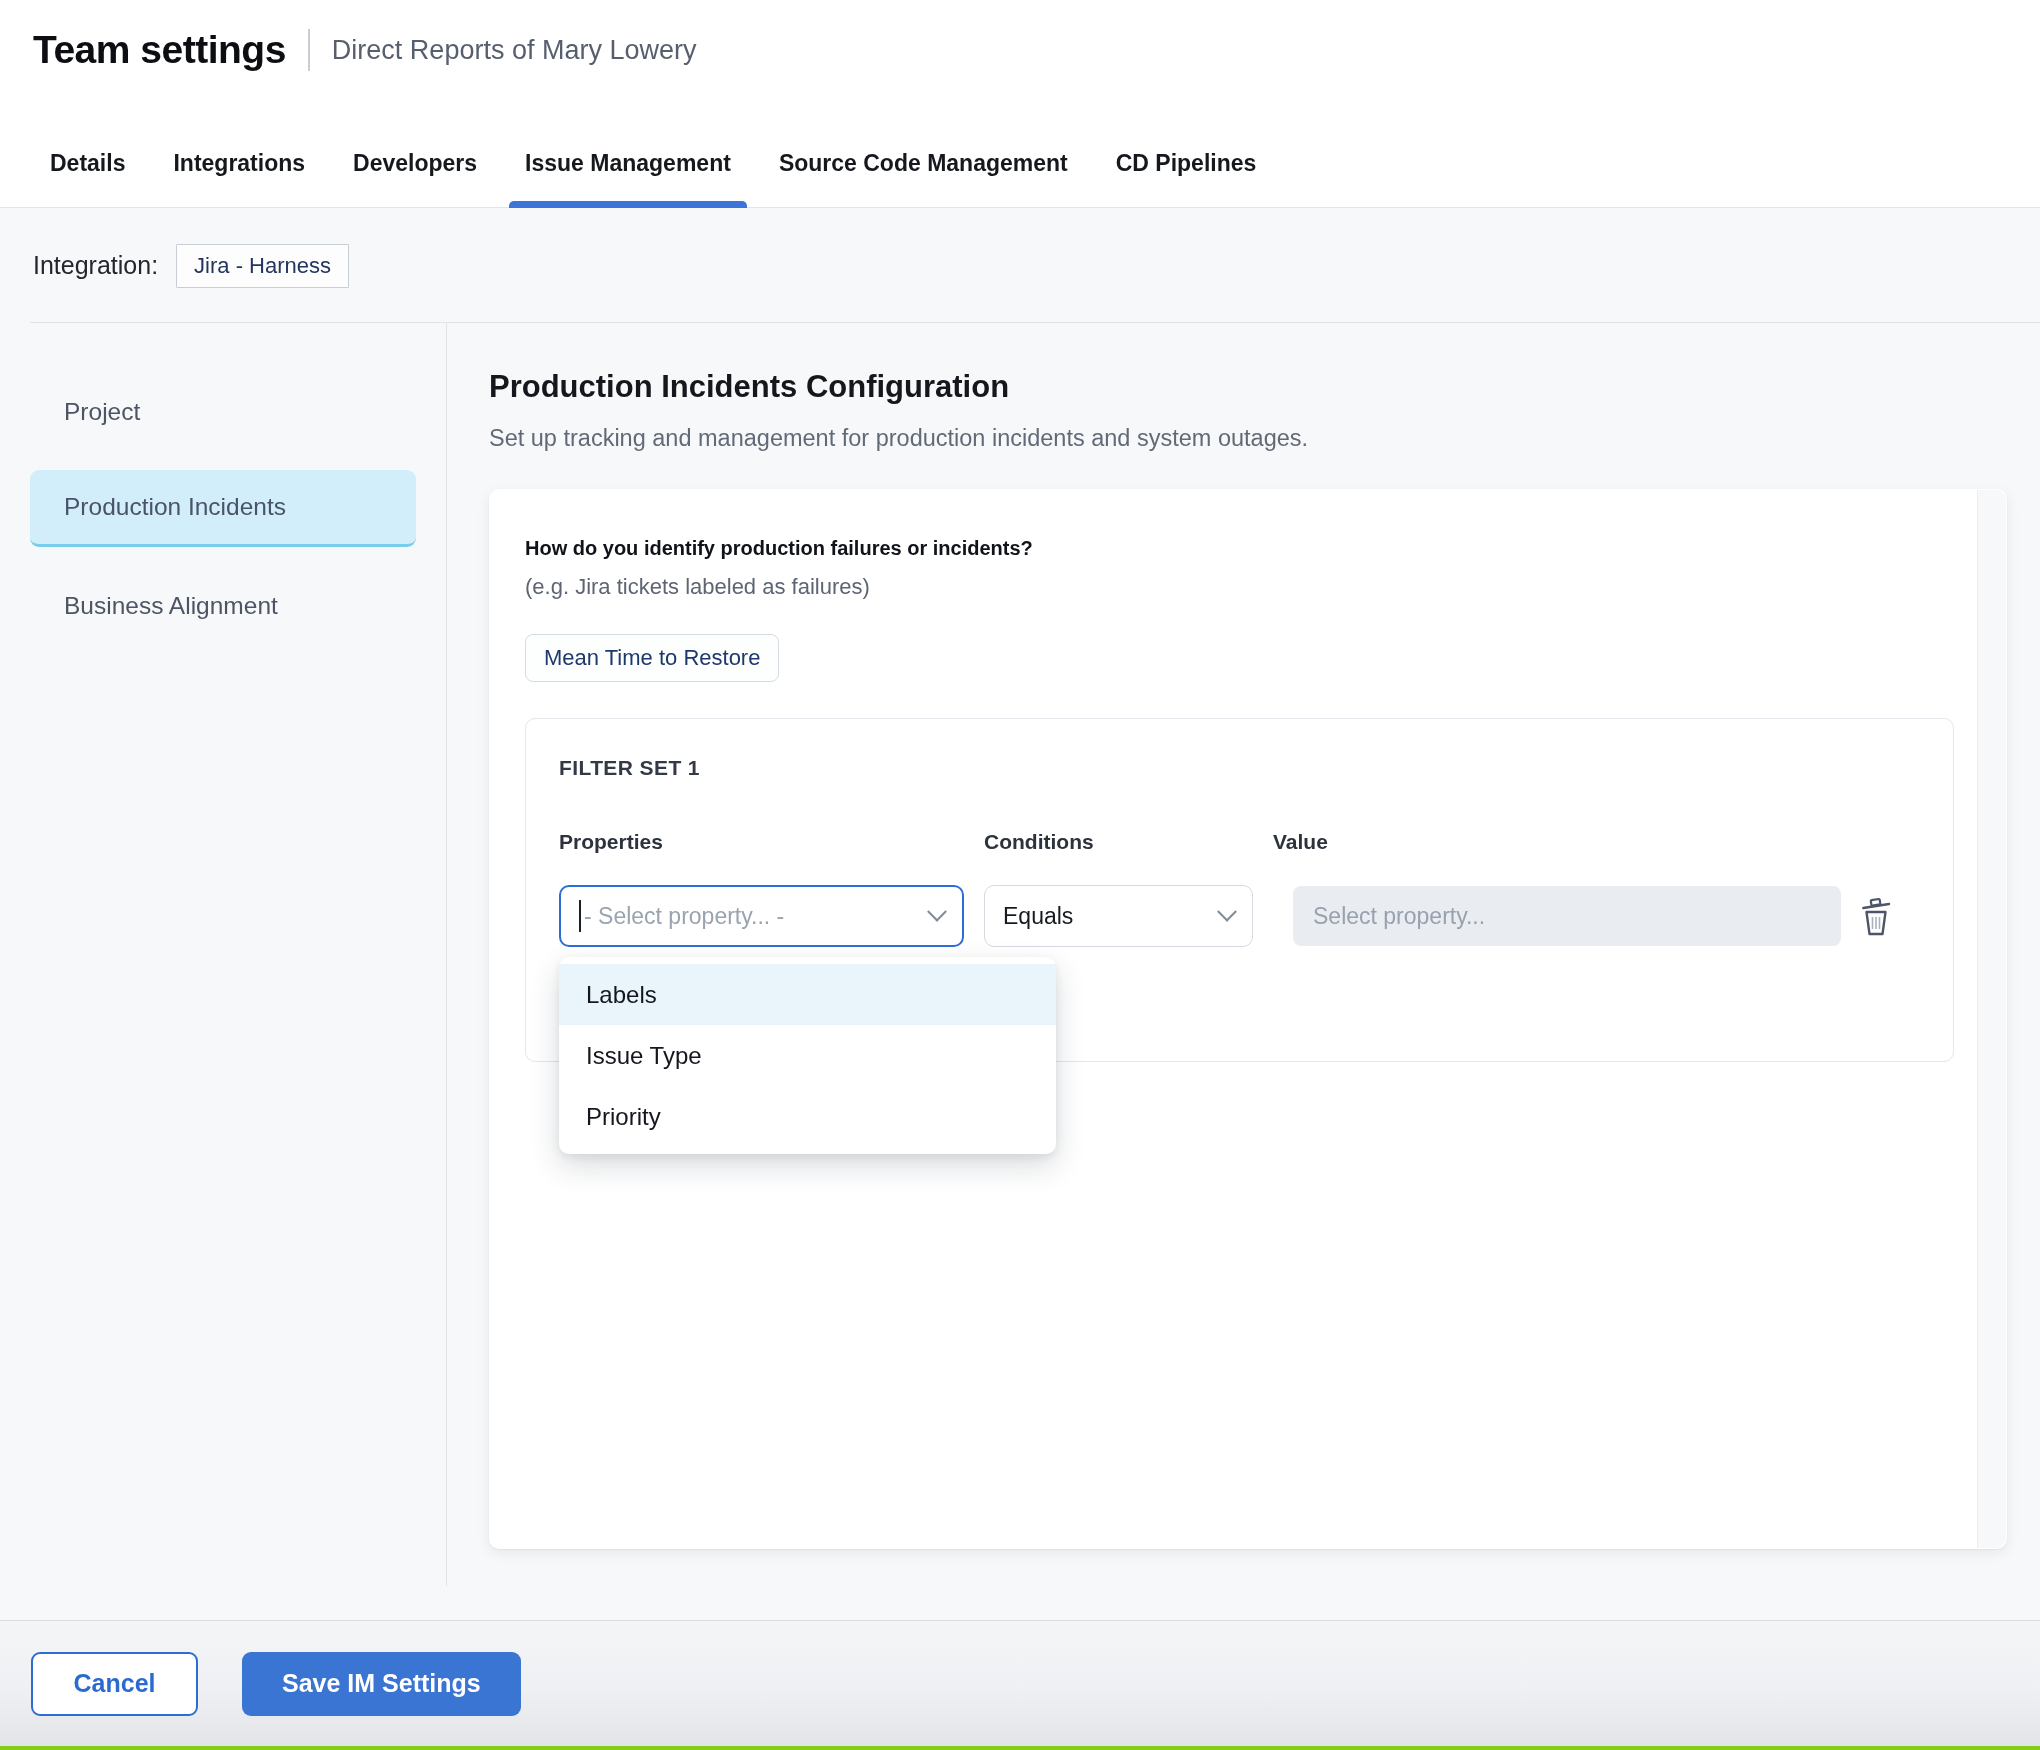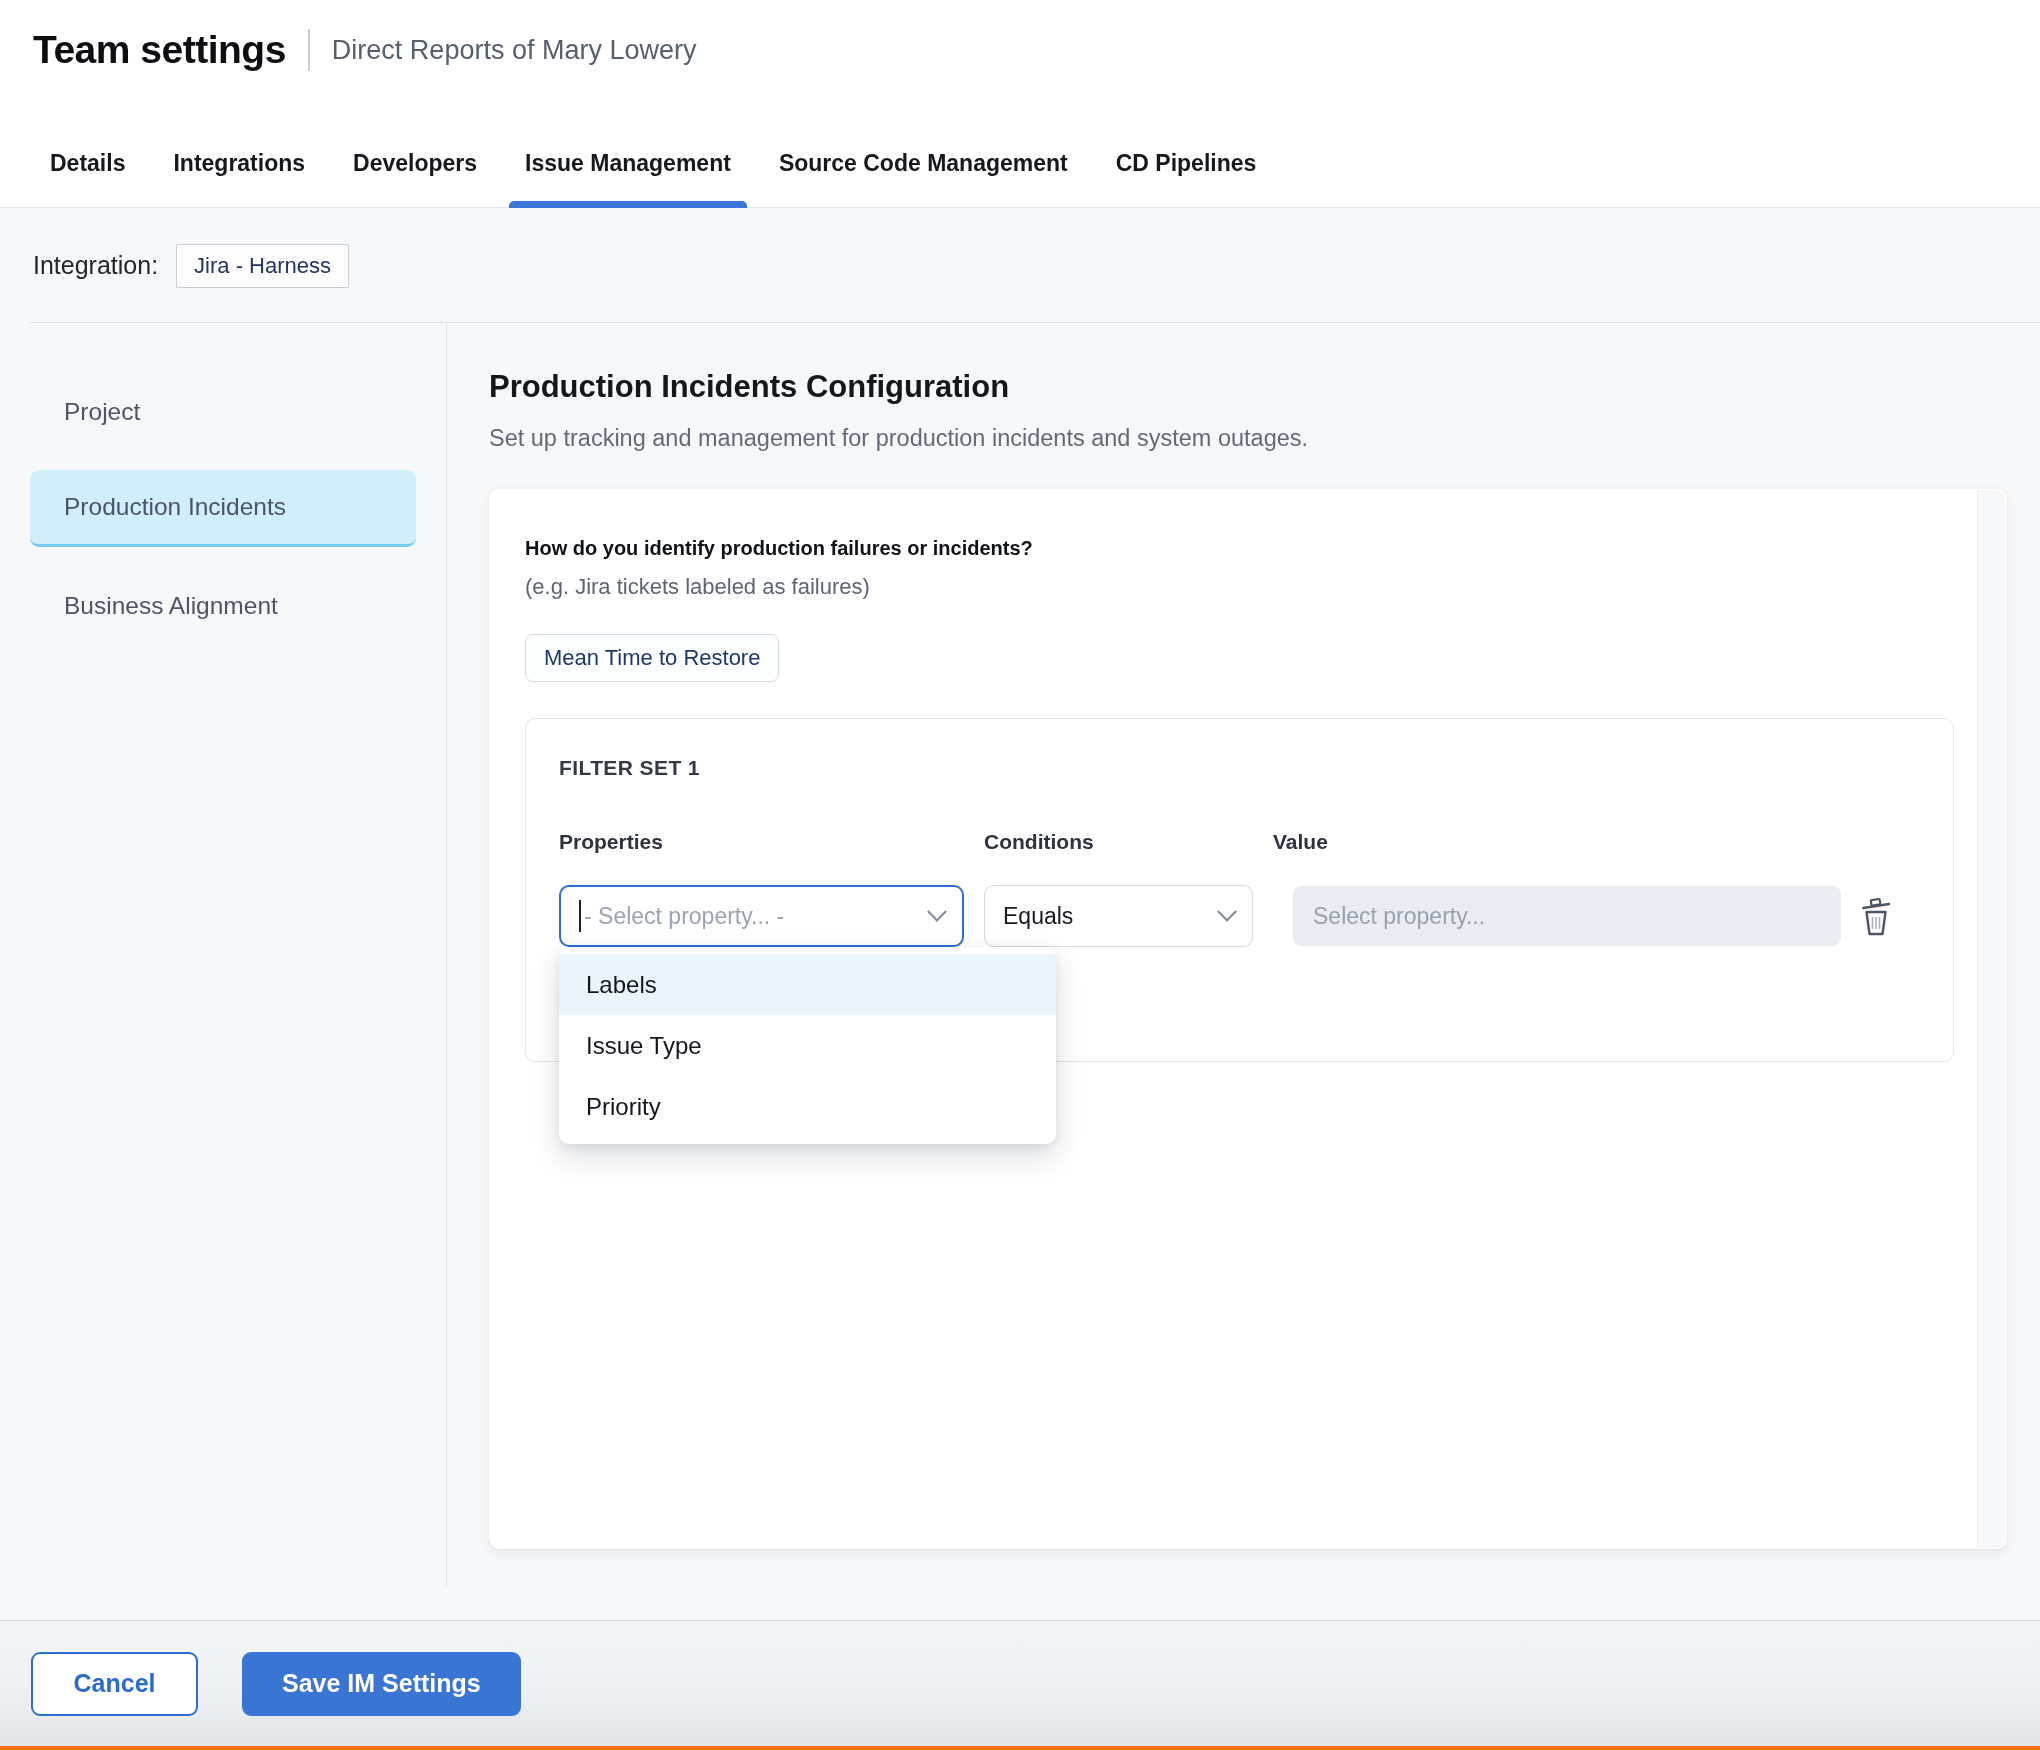--- a/index.html
+++ b/index.html
@@ -1,19 +1,19 @@
 <!DOCTYPE html>
 <html><head>
 <meta charset="utf-8">
 <style>
   * { margin:0; padding:0; }
   body { background:#ffffff; }
   .page {
     width:2040px; height:1750px; position:relative; overflow:hidden;
-    background:#f97316; font-family:"Liberation Sans", sans-serif; color:#14171c;
+    background:#84cc16; font-family:"Liberation Sans", sans-serif; color:#14171c;
   }
   
   .header { background:#fff; padding-top:28px; }
   .title-row { display:flex; align-items:center; gap:22px; padding-left:33px; }
   .title-row h1 { font-size:39px; font-weight:700; color:#0c0e12; letter-spacing:-0.5px; }
   .title-sep { width:2px; height:42px; background:#c9cdd4; }
   .subtitle { font-size:27px; color:#575f6d; }
   .tabs { display:flex; gap:16px; padding-left:34px; margin-top:76px; border-bottom:1px solid #e3e5e9; }
   .tab { position:relative; padding:0 16px 29px; font-size:23px; font-weight:600; color:#15181c; cursor:pointer; line-height:30px; }
   .tab .underline { position:absolute; left:0; right:0; bottom:-1px; height:7px; background:#3c74d8; border-radius:5px 5px 0 0; }
@@ -41,21 +41,21 @@
   .filter-panel { margin-top:36px; width:1429px; box-sizing:border-box; border:1px solid #e3e6ea; border-radius:10px; padding:37px 33px 114px; }
   .fs-title { font-size:21px; font-weight:700; color:#333945; letter-spacing:.4px; }
   .fs-grid { margin-top:50px; display:grid; grid-template-columns:405px 269px 548px 1fr; column-gap:20px; row-gap:31px; align-items:center; }
   .col-h { font-size:21px; font-weight:700; color:#2d333d; align-self:end; }
   .select { height:62px; box-sizing:border-box; display:flex; align-items:center; background:#fff; border:1.5px solid #d6dae0; border-radius:10px; padding:15px 18px; font-size:23px; color:#171a20; cursor:pointer; }
   .select.focus { border:2px solid #2e6cd9; }
   .ph { color:#9aa3b0; white-space:nowrap; }
   .caret-bar { width:2px; height:32px; background:#1c2027; margin-right:3px; flex-shrink:0; }
   .chev { margin-left:auto; width:12px; height:12px; border-right:2.5px solid #828b99; border-bottom:2.5px solid #828b99; transform:rotate(45deg) translate(-3px,-3px); flex-shrink:0; }
   .select-wrap { position:relative; }
-  .dropdown { position:absolute; top:62px; left:0; width:497px; background:#fff; border-radius:10px; padding:7px 0; z-index:20;
+  .dropdown { position:absolute; top:72px; left:0; width:497px; background:#fff; border-radius:10px; padding:7px 0; z-index:20;
               box-shadow:0 12px 30px rgba(25,35,55,.16), 0 3px 8px rgba(25,35,55,.08); }
   .option { height:61px; display:flex; align-items:center; padding:0 27px; font-size:24px; color:#14171d; cursor:pointer; }
   .option.hl { background:#e9f5fb; }
   .value-input { width:100%; height:60px; box-sizing:border-box; background:#e9ecf0; border:none; border-radius:8px; padding:0 20px; font-size:23px; font-family:inherit; color:#98a1ae;margin-left:20px; }
   .value-input::placeholder { color:#98a1ae; opacity:1; }
   .trash { justify-self:start; margin-left:14px; background:none; border:none; padding:0; cursor:pointer; width:42px; height:46px; }
   
   .pre-footer-spacer { height:34px; background:#f7f8fa; }
   .footer-divider { height:1px; background:#d8dade; }
   .footer { height:125px; display:flex; align-items:center; gap:44px; padding-left:31px;

